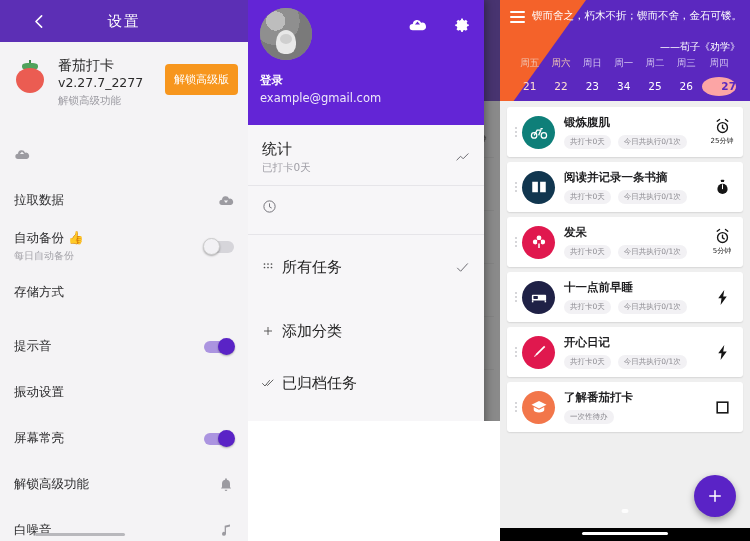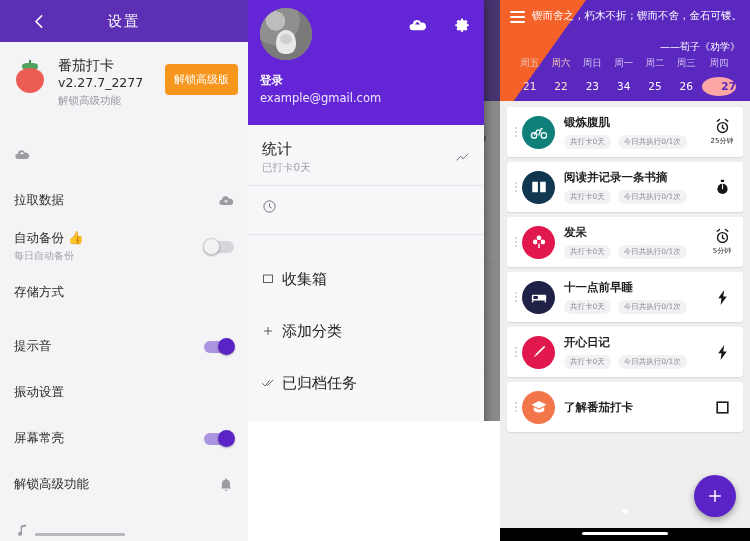--- a/index.html
+++ b/index.html
@@ -515,20 +515,23 @@
       <div class="ico-gray">
         <svg viewBox="0 0 24 24" fill="currentColor">
             <path d="M12 2a1.4 1.4 0 011.4 1.4v.8A6 6 0 0118 10v5l1.5 2.2H4.5L6 15v-5a6 6 0 014.6-5.8v-.8A1.4 1.4 0 0112 2z"></path>
             <path d="M10 19h4a2 2 0 01-4 0z"></path>
           </svg>
       </div>
     </div>
     <div class="gap-b"></div>
 
     <div class="srow">
+      <div class="srow-main">
+          <div class="srow-title">白噪音</div>
+        </div>
       <div class="ico-gray">
         <svg viewBox="0 0 24 24" fill="currentColor">
             <path d="M10 4l8-1.6v3L12 6.8v9.4a3 3 0 11-2-2.8z"></path>
           </svg>
       </div>
     </div>
 
     <div class="scrollbar-bottom"></div>
   </div>
 
@@ -676,32 +679,42 @@
         <div class="dright">
           <svg viewBox="0 0 24 24" fill="none" stroke="currentColor" stroke-width="1.5">
               <circle cx="12" cy="12" r="9"></circle>
               <path d="M12 7v5.5l3.5 2"></path>
             </svg>
         </div>
       </div>
       <div class="dsep"></div>
 
       <div class="dspace"></div>
-
-      <div class="dspace"></div>
       <div class="drow">
         <div class="dleft">
           <div class="dic">
-            <svg viewBox="0 0 24 24" fill="none" stroke="currentColor" stroke-width="1.8">
-                <rect x="3" y="4" width="18" height="15"></rect>
-              </svg>
-          </div>
-          <div class="dtitle">收集箱</div>
-        </div>
-      </div>
+            <svg viewBox="0 0 24 24" fill="currentColor">
+                <circle cx="5" cy="6" r="1.7"></circle>
+                <circle cx="12" cy="6" r="1.7"></circle>
+                <circle cx="19" cy="6" r="1.7"></circle>
+                <circle cx="5" cy="13" r="1.7"></circle>
+                <circle cx="12" cy="13" r="1.7"></circle>
+                <circle cx="19" cy="13" r="1.7"></circle>
+              </svg>
+          </div>
+          <div class="dtitle">所有任务</div>
+        </div>
+        <div class="dright">
+          <svg viewBox="0 0 24 24" fill="none" stroke="currentColor" stroke-width="1.6" stroke-linecap="round">
+              <polyline points="4 13 9 18 20 6"></polyline>
+            </svg>
+        </div>
+      </div>
+
+      <div class="dspace"></div>
 
       <div class="dspace"></div>
       <div class="drow">
         <div class="dleft">
           <div class="dic">
             <svg viewBox="0 0 24 24" fill="none" stroke="currentColor" stroke-width="1.8">
                 <path d="M12 4v16M4 12h16"></path>
               </svg>
           </div>
           <div class="dtitle">添加分类</div>
@@ -919,20 +932,23 @@
             <i></i>
           </div>
         <div class="task-icon" style="background:#f2764a">
           <svg viewBox="0 0 24 24" fill="currentColor">
               <path d="M12 4L2 9l10 5 10-5z"></path>
               <path d="M5 12v4c0 2 3.2 3.4 7 3.4s7-1.4 7-3.4v-4l-7 3.5z"></path>
             </svg>
         </div>
         <div class="task-body">
           <div class="task-title">了解番茄打卡</div>
+          <div class="task-tags">
+            <span class="tag">一次性待办</span>
+          </div>
         </div>
         <div class="task-right">
           <svg viewBox="0 0 24 24" fill="none" stroke="currentColor" stroke-width="2.2">
               <rect x="4.5" y="4.5" width="15" height="15"></rect>
             </svg>
         </div>
       </div>
     </div>
 
     <div class="white-dot"></div>

